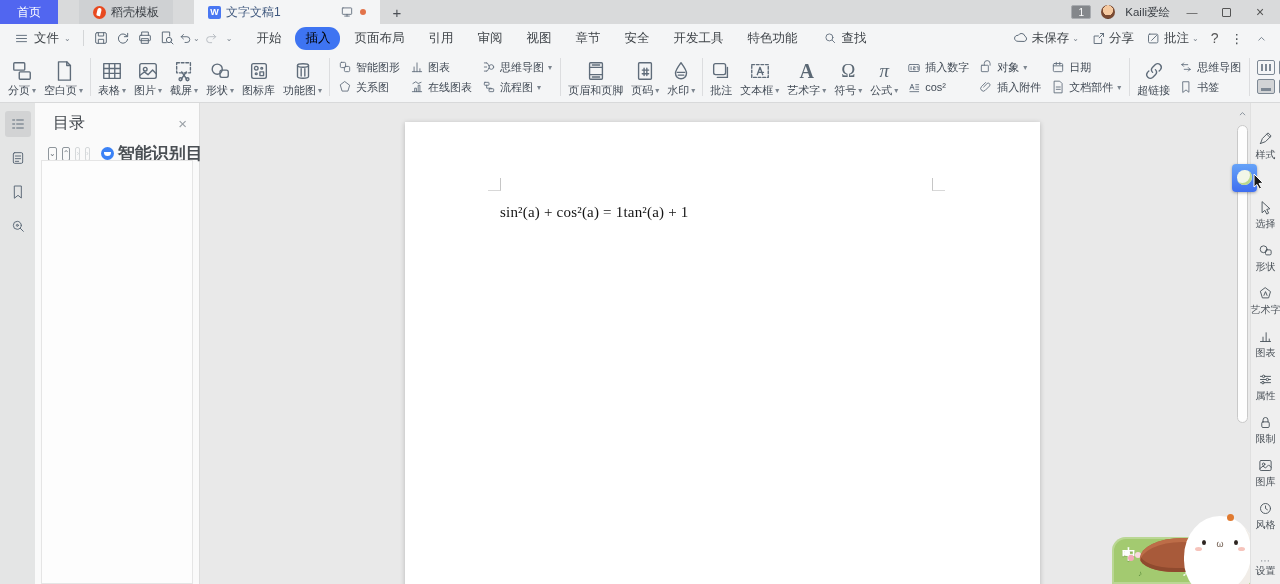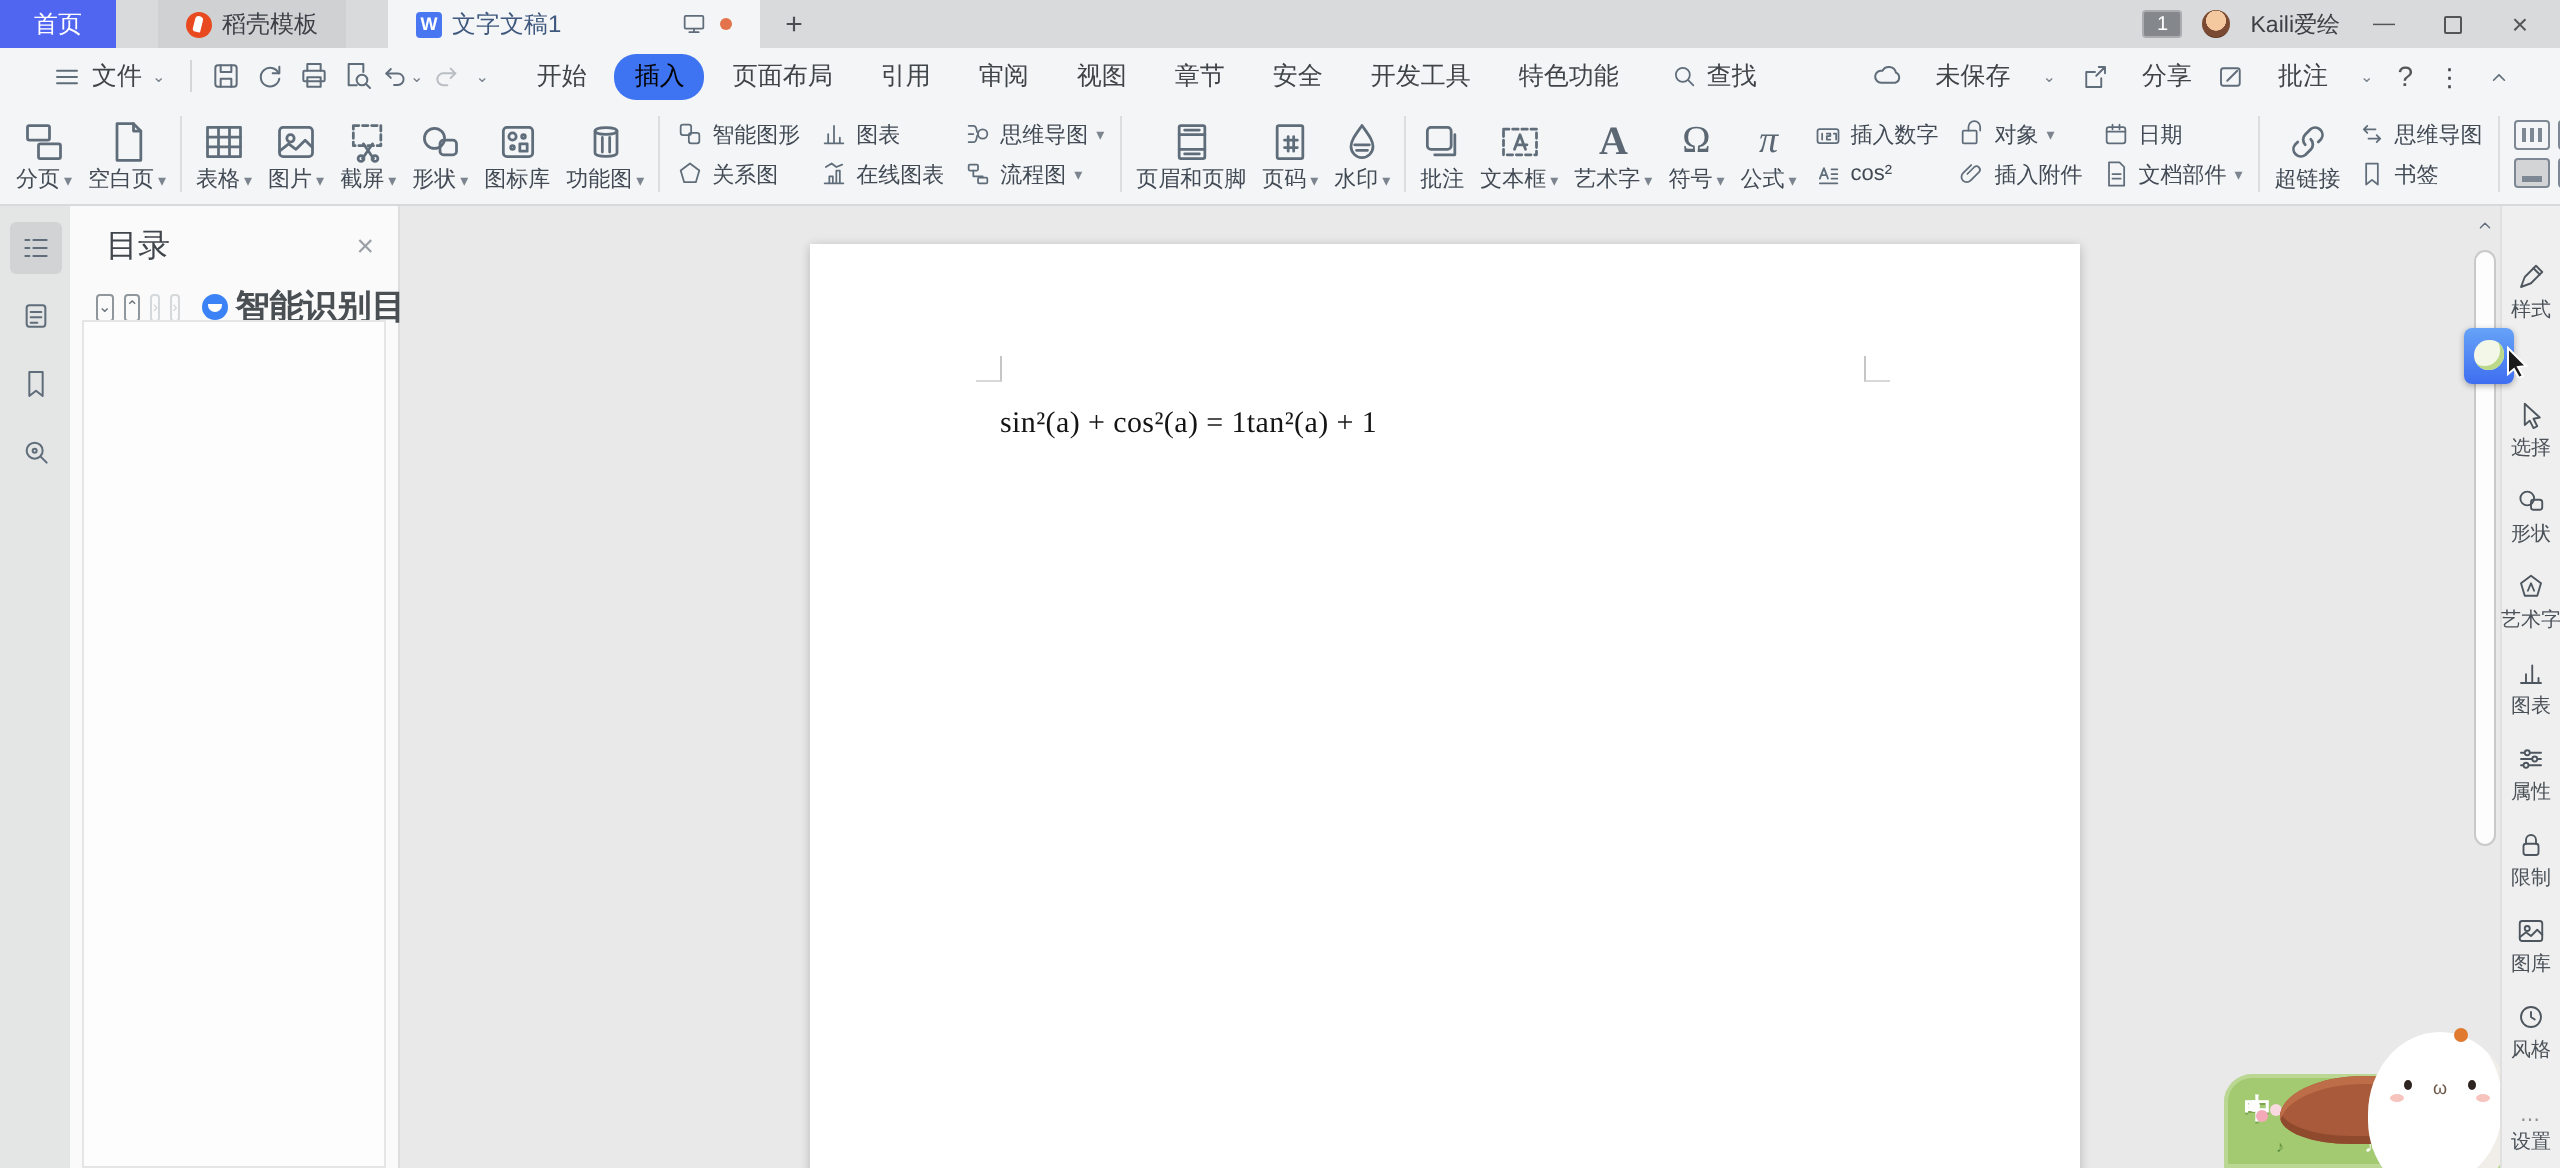--- a/index.html
+++ b/index.html
@@ -19,30 +19,30 @@
   .dot-unsaved { width:6px; height:6px; border-radius:50%; background:#e2734a; }
   .newtab { width:34px; display:flex; align-items:center; justify-content:center; font-size:15px; color:#4a4e54; }
   .tb-right { margin-left:auto; display:flex; align-items:center; gap:10px; padding-right:8px; }
   .member-badge { min-width:20px; height:14px; background:#84878b; border:1px solid #a9acb0; color:#fff; font-size:10px; display:flex; align-items:center; justify-content:center; border-radius:2px; padding:0 3px; }
   .avatar { width:14px; height:14px; border-radius:50%; background:radial-gradient(circle at 50% 38%, #f5c9a0 0 44%, #7a4a32 46% 72%, #603826 73%); }
   .uname { font-size:11.5px; color:#3c4046; }
   .winbtn { width:24px; height:22px; display:flex; align-items:center; justify-content:center; color:#555; font-size:11px; }
   .maxbox { width:9px; height:9px; border:1px solid #555; border-radius:1px; }
 
   
-  .menubar { height:28px; background:#f4f5f6; display:flex; align-items:center; font-size:12.5px; color:#3f4449; padding:0 20px; }
+  .menubar { height:28px; background:#f4f5f6; display:flex; align-items:center; font-size:12.5px; color:#3f4449; padding:0 8px; }
   .mb-file { display:flex; align-items:center; gap:5px; padding:0 6px; }
   .vsep { width:1px; height:16px; background:#d4d6d8; margin:0 6px; }
   .qbtn { width:22px; height:22px; display:flex; align-items:center; justify-content:center; border-radius:3px; }
   .menu-items { display:flex; align-items:center; gap:4px; margin-left:14px; }
   .mi { padding:3px 10px; border-radius:11px; white-space:nowrap; }
   .mi.active { background:#3e74f2; color:#000000; }
   .mb-search { display:flex; align-items:center; gap:4px; margin-left:16px; }
   .mb-right { margin-left:auto; display:flex; align-items:center; gap:12px; padding-right:4px; color:#3f4449; }
-  .mb-act { display:flex; align-items:center; gap:16px; white-space:nowrap;justify-content:flex-end; }
+  .mb-act { display:flex; align-items:center; gap:3px; white-space:nowrap;justify-content:flex-end; }
   .arrow { font-size:8px; color:#7c858f; }
   svg.ic { stroke:#5f6c7a; fill:none; stroke-width:1.5; stroke-linecap:round; stroke-linejoin:round; }
   svg.ic.dim { stroke:#b9bec4; }
 
   
   .ribbon { height:51px; background:#f4f5f6; border-bottom:1px solid #d8d9da; display:flex; align-items:center; padding:0 4px; }
   .rsep { width:1px; height:38px; background:#dcdddf; margin:0 3px; flex:none; }
   .rb-big { display:flex; flex-direction:column; align-items:center; justify-content:center; padding:0 4px; flex:none; }
   .rb-big .icw { height:26px; display:flex; align-items:center; justify-content:center; }
   .rb-lab { font-size:11px; color:#414a55; display:flex; align-items:center; gap:2px; white-space:nowrap; line-height:13px; }

